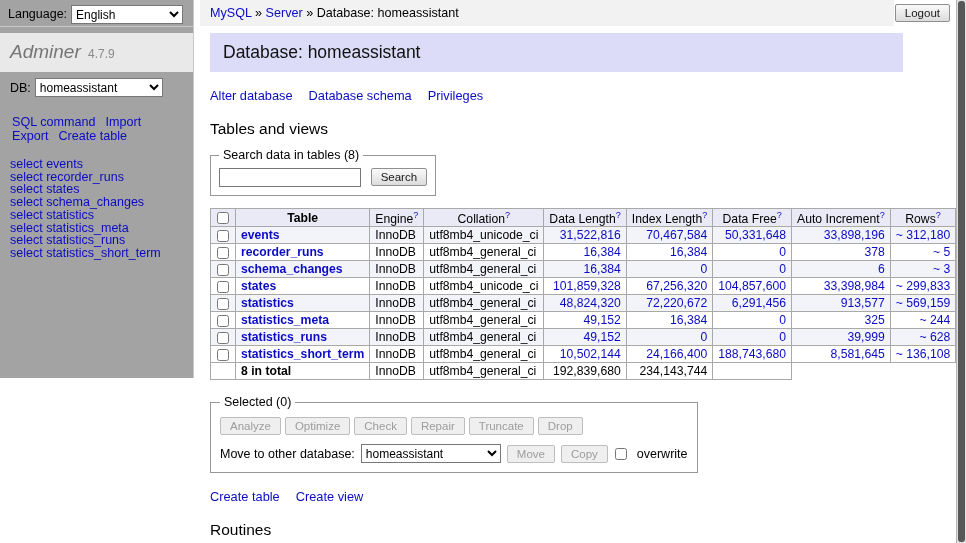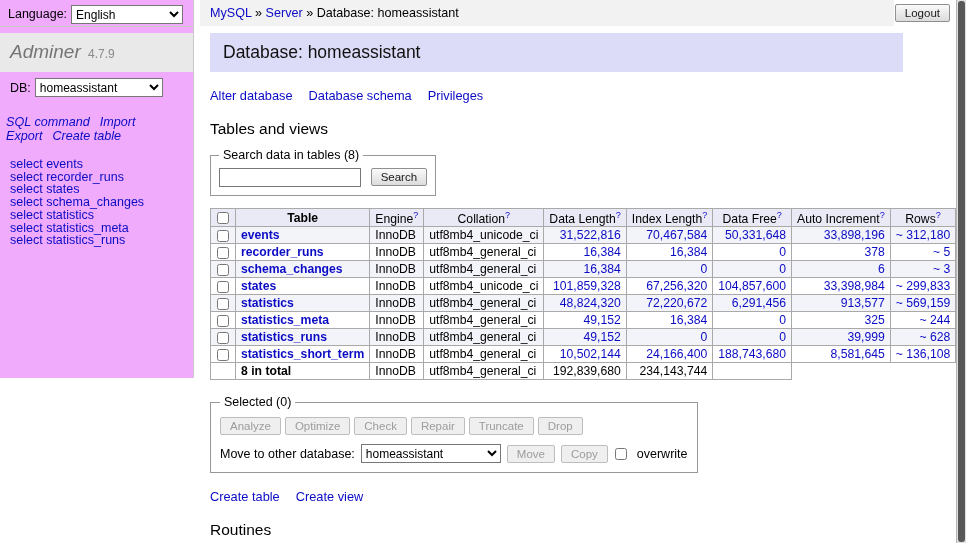--- a/index.html
+++ b/index.html
@@ -7,32 +7,32 @@
   body {
     width: 966px; height: 543px; overflow: hidden;
     font-family: "Liberation Sans", sans-serif;
     font-size: 13px; color: #000; background: #fff; position: relative;
   }
   a { color: var(--link, #0b0bc4); text-decoration: none; cursor: pointer; }
 
   .page { display: flex; align-items: flex-start; width: 956px; }
 
   
-  .left-col { width: 194px; flex: 0 0 194px; border-right: 1px solid #c9c9c9; min-height: 378px; background: #f0abfc; }
+  .left-col { width: 194px; flex: 0 0 194px; border-right: 1px solid #c9c9c9; min-height: 378px; background: #a3a3a3; }
   .lang-row { height: 27px; padding: 5px 8px; border-bottom: 1px solid #c9c9c9; font-size: 12.5px; white-space: nowrap; }
   select { font-size: 12px; height: 19px; border: 1px solid #777; background: #fff; }
   .lang-row select { width: 112px; vertical-align: middle; margin-left: 4px; }
   .sidebar h1 {
     margin: 6px 0 0; background: var(--sidebar-header-bg, #e9e9e9);
     padding: 8px 10px 9px; font-size: 19px; font-style: italic; font-weight: 400; color: #757575;
   }
   .sidebar h1 .ver { font-size: 12px; font-style: normal; color: #8a8a8a; margin-left: 2px; }
   .db-row { padding: 6px 10px 0; font-size: 12.5px; }
   .db-row select { width: 128px; margin-left: 4px; }
-  .side-links { padding: 19px 6px 0; font-size: 12.6px; font-style: italic; }
+  .side-links { padding: 19px 12px 0; font-size: 12.6px; }
   .side-link-row { line-height: 13.5px; }
   .side-link { margin-right: 10px; }
   .table-links { margin: 15px 0 0; padding: 0 10px 12px; list-style: none; font-size: 12.5px; }
   .table-links li { line-height: 12.7px; }
 
   
   .main-col { flex: 1 1 auto; position: relative; min-height: 543px; }
   .top-row { height: 27px; position: relative; }
   .breadcrumb {
     position: absolute; left: 6px; top: 0; right: 62px; height: 26px;
@@ -112,20 +112,21 @@
           <div class="side-link-row"><a href="#" class="side-link">Export</a><a href="#" class="side-link">Create table</a></div>
         </div>
       <ul class="table-links">
           <li><a href="#">select events</a></li>
           <li><a href="#">select recorder_runs</a></li>
           <li><a href="#">select states</a></li>
           <li><a href="#">select schema_changes</a></li>
           <li><a href="#">select statistics</a></li>
           <li><a href="#">select statistics_meta</a></li>
           <li><a href="#">select statistics_runs</a></li>
+          <li><a href="#">select statistics_short_term</a></li>
         </ul>
     </div>
   </div>
 
   <div class="main-col">
     <div class="top-row">
       <div class="breadcrumb"><a href="#">MySQL</a><span class="sep"> » </span><a href="#">Server</a><span class="sep"> » </span><span>Database: homeassistant</span></div>
       <button class="btn logout">Logout</button>
     </div>
     <div class="content">

